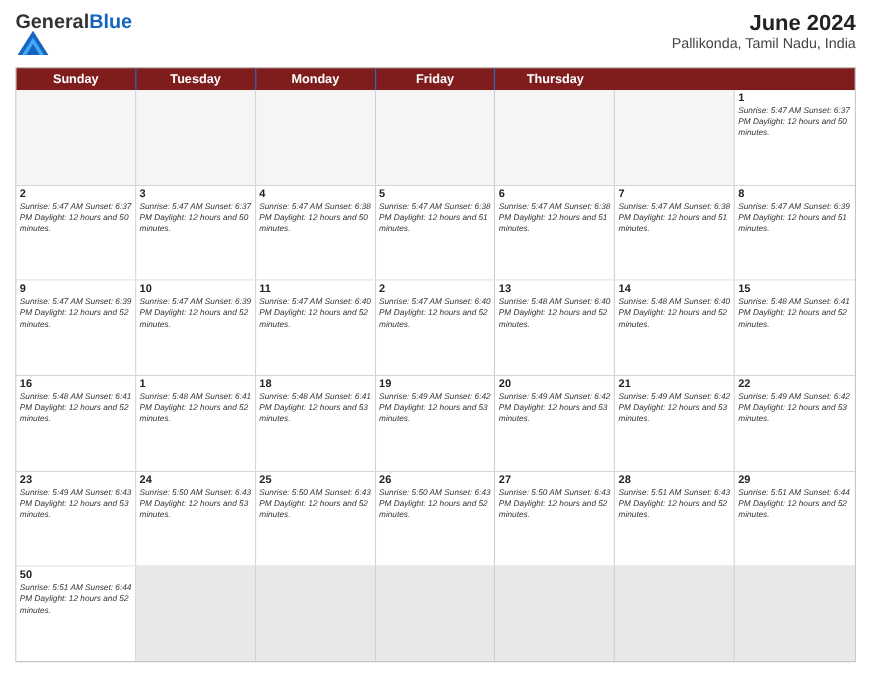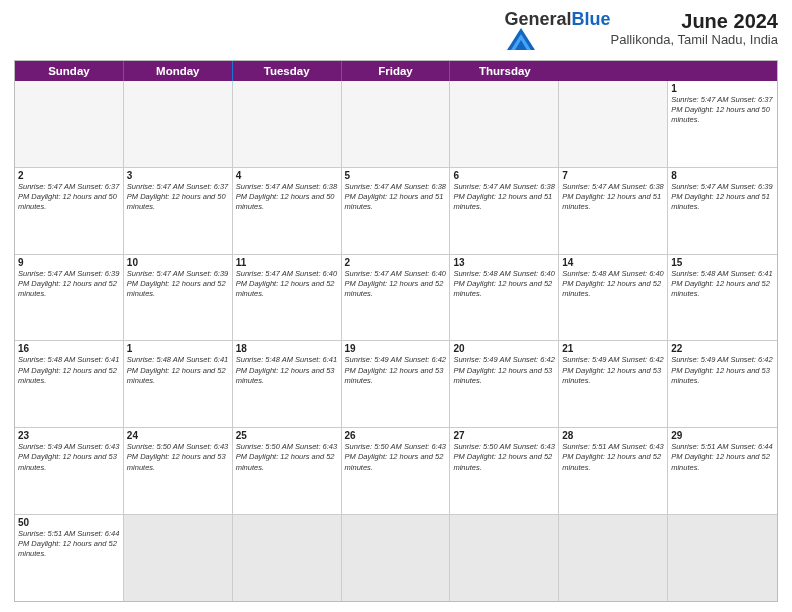--- a/index.html
+++ b/index.html
@@ -12,21 +12,21 @@
     }
     .page {
       width: 792px;
       height: 612px;
       padding: 10px 14px 10px 14px;
       display: flex;
       flex-direction: column;
     }
     .header {
       display: flex;
-      justify-content: flex-end;
+      justify-content: space-between;
       align-items: flex-start;
       margin-bottom: 6px;
     }
     .logo {
       display: flex;
       align-items: center;
       gap: 0px;
     }
     .logo-text {
       font-size: 18px;
@@ -56,21 +56,21 @@
     }
     .calendar {
       flex: 1;
       display: flex;
       flex-direction: column;
       border: 1px solid #bbb;
     }
     .cal-header-row {
       display: grid;
       grid-template-columns: repeat(7, 1fr);
-      background: #701a75;
+      background: #7f1d1d;
     }
     .cal-header-cell {
       color: #fff;
       font-size: 11.5px;
       font-weight: bold;
       padding: 4px 4px;
       text-align: center;
       border-right: 1px solid #1976d2;
     }
     .cal-header-cell:last-child { border-right: none; }
@@ -130,22 +130,22 @@
     </div>
     <div class="title-block">
       <h1>June 2024</h1>
       <h2>Pallikonda, Tamil Nadu, India</h2>
     </div>
   </div>
 
   <div class="calendar">
     <div class="cal-header-row">
     <div class="cal-header-cell">Sunday</div>
+        <div class="cal-header-cell">Tuesday</div>
         <div class="cal-header-cell">Monday</div>
-        <div class="cal-header-cell">Tuesday</div>
         <div class="cal-header-cell">Friday</div>
         <div class="cal-header-cell">Thursday</div>
       </div>
     <div class="cal-body">
     <div class="cal-row">
           <div class="cal-cell empty"></div>
           <div class="cal-cell empty"></div>
           <div class="cal-cell empty"></div>
           <div class="cal-cell empty"></div>
           <div class="cal-cell empty"></div>

